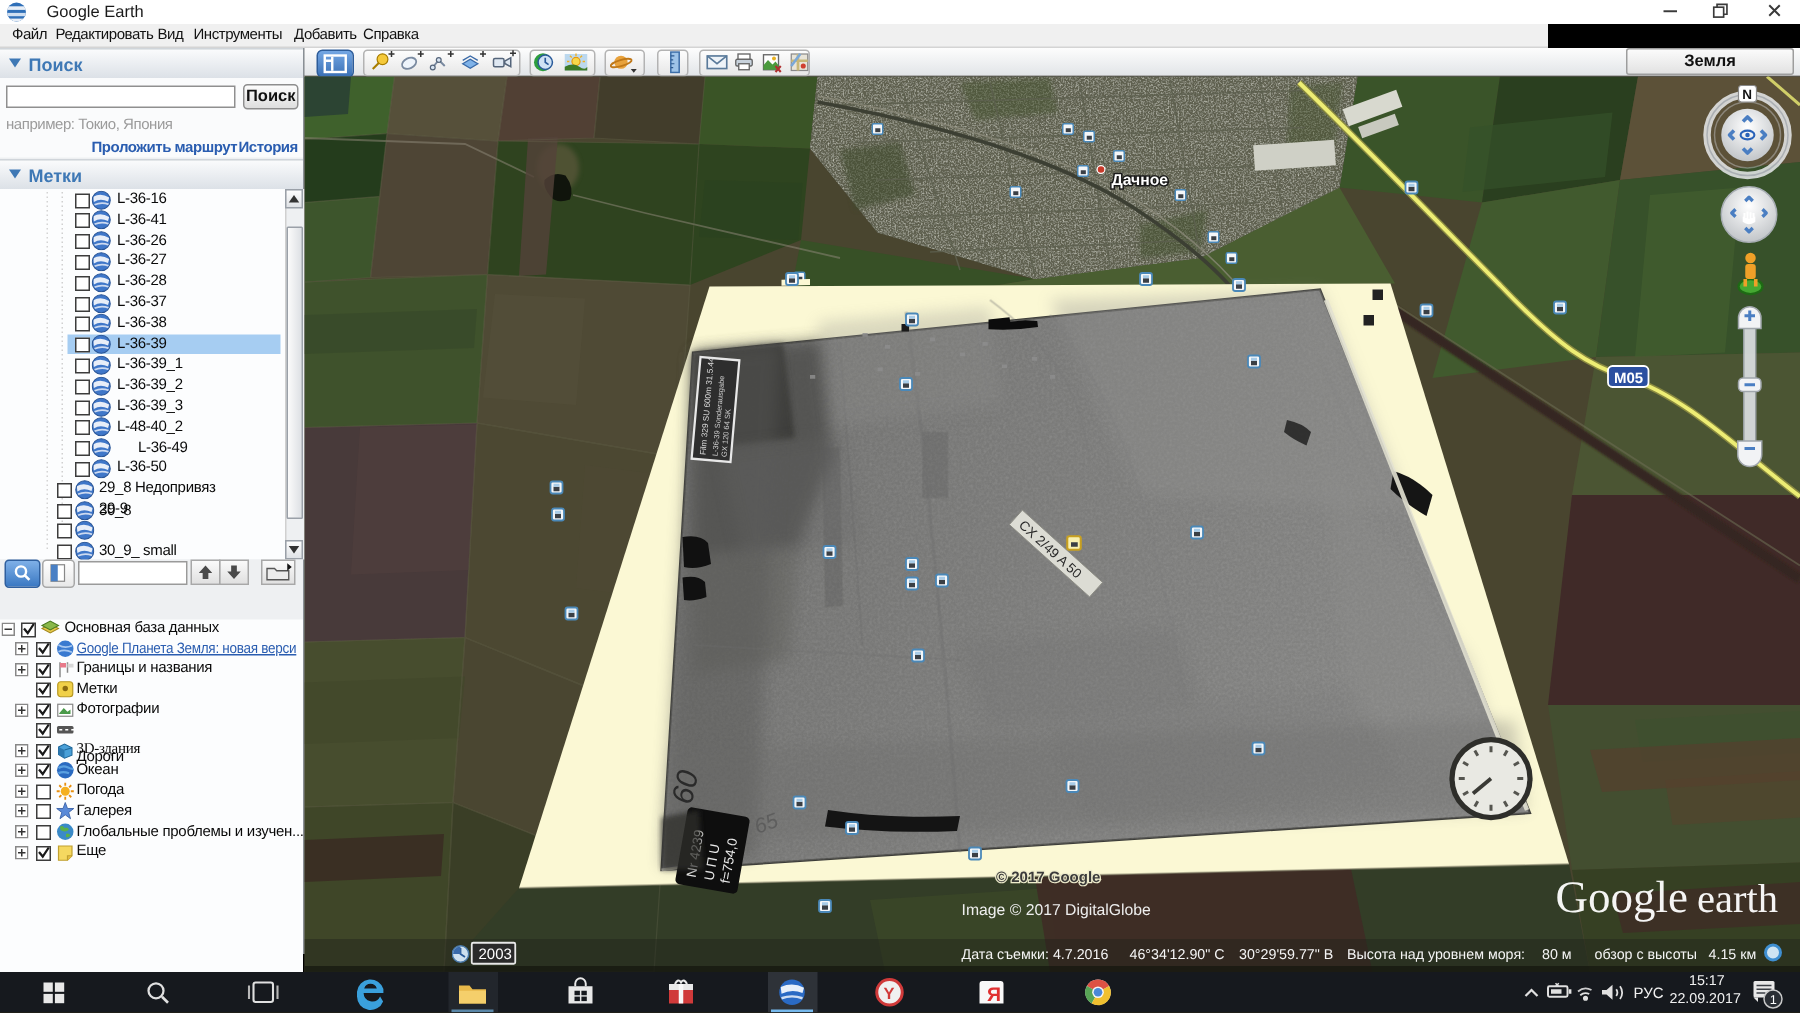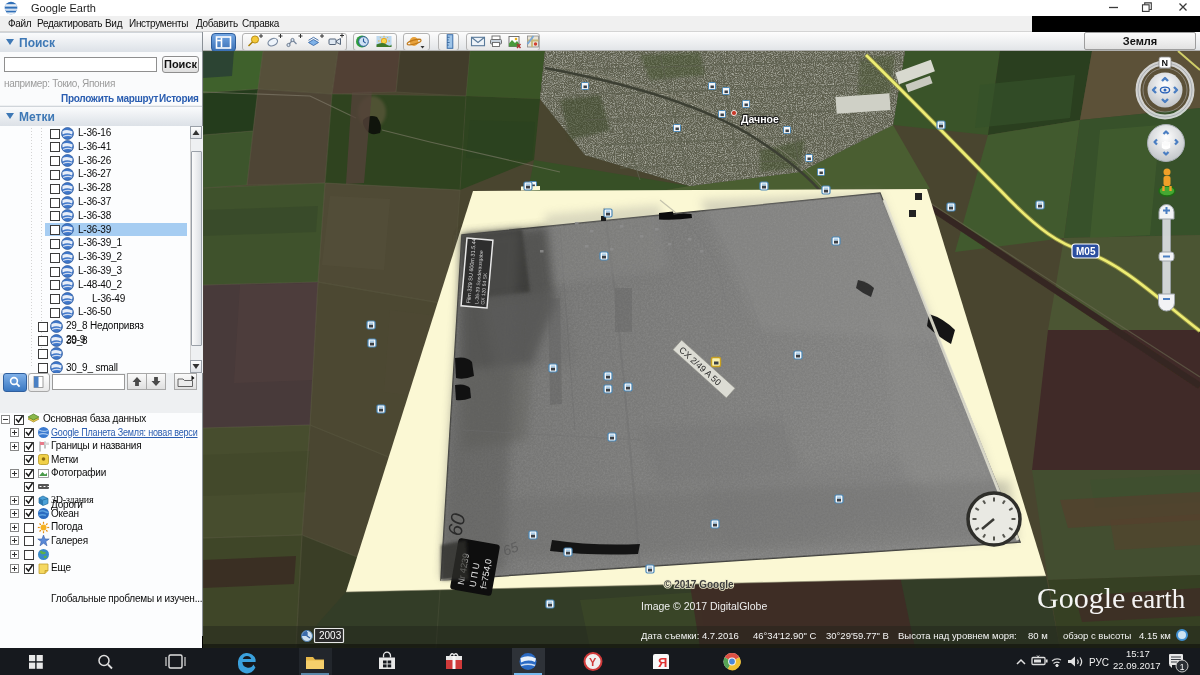--- a/index.html
+++ b/index.html
@@ -391,21 +391,21 @@
 <svg class="abs" style="left:10px;top:518.0px" width="9" height="9" viewBox="0 0 9 9">
       <rect x="0.5" y="0.5" width="8" height="8" fill="#fff" stroke="#888" stroke-width="1"></rect>
       <path d="M2,4.5 h5 M4.5,2 v5" stroke="#333" stroke-width="1"></path>
     </svg>
 <div class="abs" style="left:24px;top:518.0px;width:8px;height:8px;border:1px solid #3c3c3c;background:#fff"></div>
 <svg class="abs" style="left:37px;top:516.0px" width="13" height="13" viewBox="0 0 13 13">
       <circle cx="6.5" cy="6.5" r="5.5" fill="#3a8ac8"></circle>
       <path d="M3,3 Q5,2 6,4 Q8,3 9,5 Q7,7 5,6 Q3,6 3,3 Z" fill="#5ab04a"></path>
       <path d="M7,8 Q9,7 10,9 Q9,10.5 7,10 Z" fill="#5ab04a"></path>
     </svg>
-<div class="trow" style="left:51px;top:516.5px;margin-top:44px;">Глобальные проблемы и изучен...</div>
+<div class="trow" style="left:51px;top:516.5px;">Глобальные проблемы и изучен...</div>
 <svg class="abs" style="left:10px;top:531.55px" width="9" height="9" viewBox="0 0 9 9">
       <rect x="0.5" y="0.5" width="8" height="8" fill="#fff" stroke="#888" stroke-width="1"></rect>
       <path d="M2,4.5 h5 M4.5,2 v5" stroke="#333" stroke-width="1"></path>
     </svg>
 <div class="abs" style="left:24px;top:531.55px;width:8px;height:8px;border:1px solid #3c3c3c;background:#fff"></div>
     <svg class="abs" style="left:24px;top:530.55px" width="11" height="11" viewBox="0 0 11 11">
       <path d="M2,5 l2.5,3 l4,-6" stroke="#1a1a1a" stroke-width="1.5" fill="none"></path>
     </svg>
 <svg class="abs" style="left:37px;top:529.55px" width="13" height="13" viewBox="0 0 13 13">
       <path d="M2,2 h9 v6.5 l-3,3 h-6 z" fill="#f5d860" stroke="#c0a030" stroke-width="0.8"></path>

